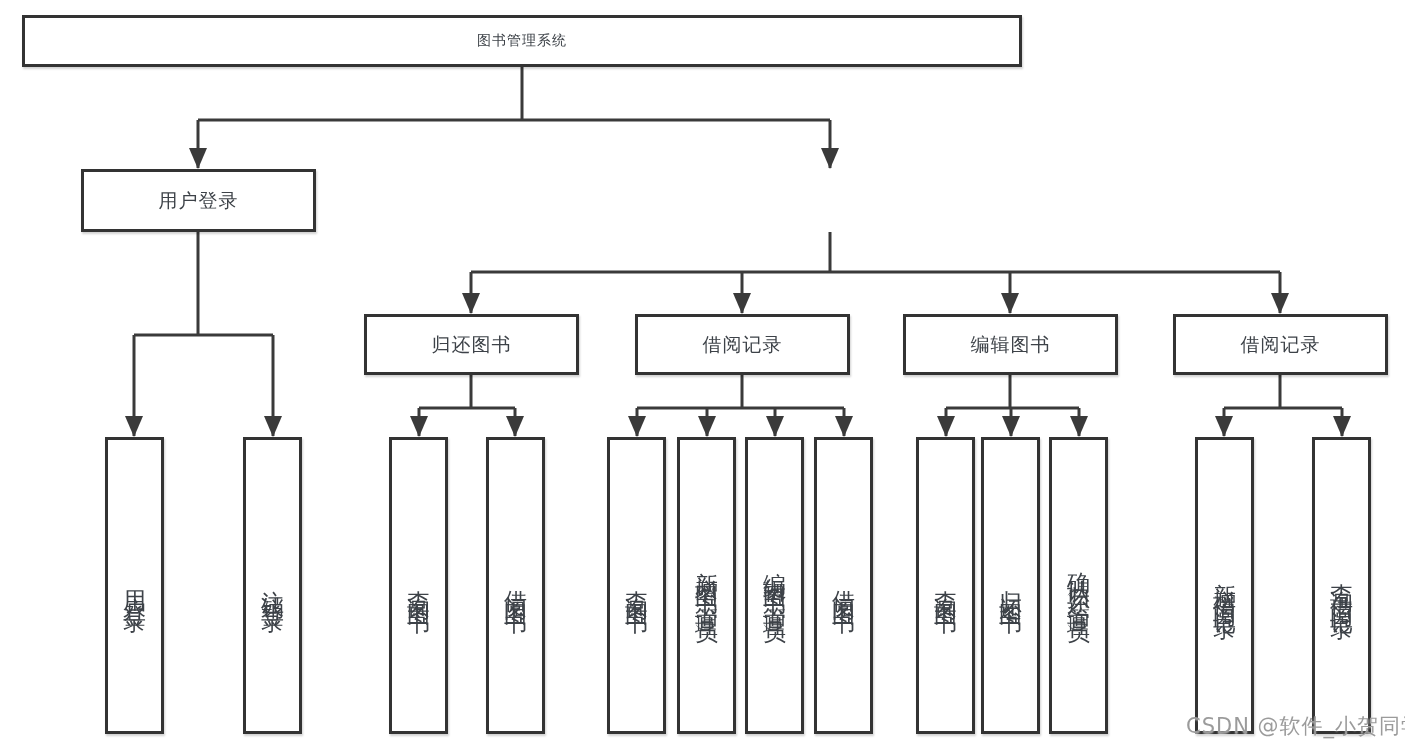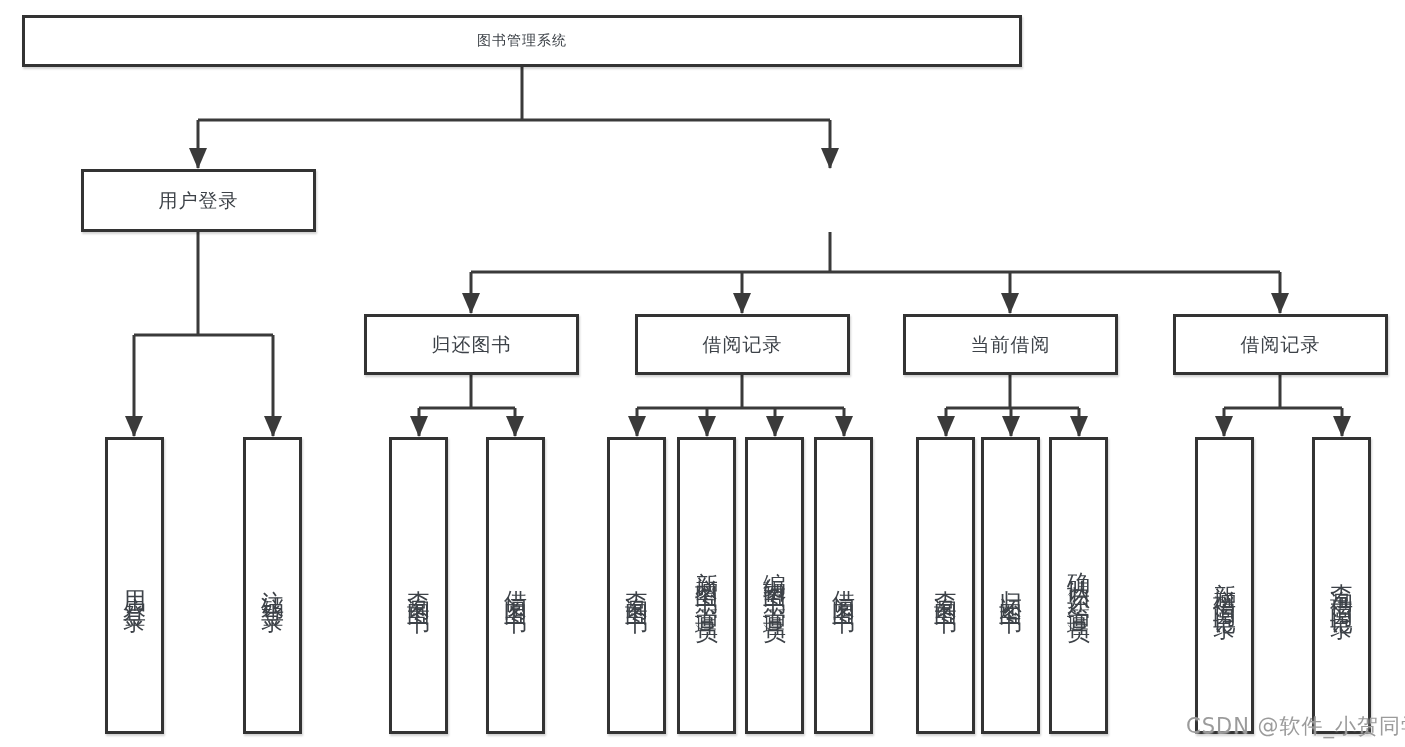--- a/index.html
+++ b/index.html
@@ -106,21 +106,21 @@
         <polygon points="1333,416 1351,416 1342,437" fill="#3a3a3a" stroke="none"></polygon>
       </g>
   </svg>
 
   <div class="node root h">图书管理系统</div>
 
   <div class="node l2 h" style="left:81px;">用户登录</div>
 
   <div class="node l3 h" style="left:364px;">归还图书</div>
   <div class="node l3 h" style="left:635px;">借阅记录</div>
-  <div class="node l3 h" style="left:903px;">当前借阅</div>
+  <div class="node l3 h" style="left:903px;">编辑图书</div>
   <div class="node l3 h" style="left:1173px;">借阅记录</div>
 
   <div class="node leaf" style="left:105px;">用户登录</div>
   <div class="node leaf" style="left:243px;">注销登录</div>
 
   <div class="node leaf" style="left:389px;">查询图书</div>
   <div class="node leaf" style="left:486px;">借阅图书</div>
 
   <div class="node leaf" style="left:607px;">查询图书</div>
   <div class="node leaf" style="left:677px;">新增图书（管理员）</div>

